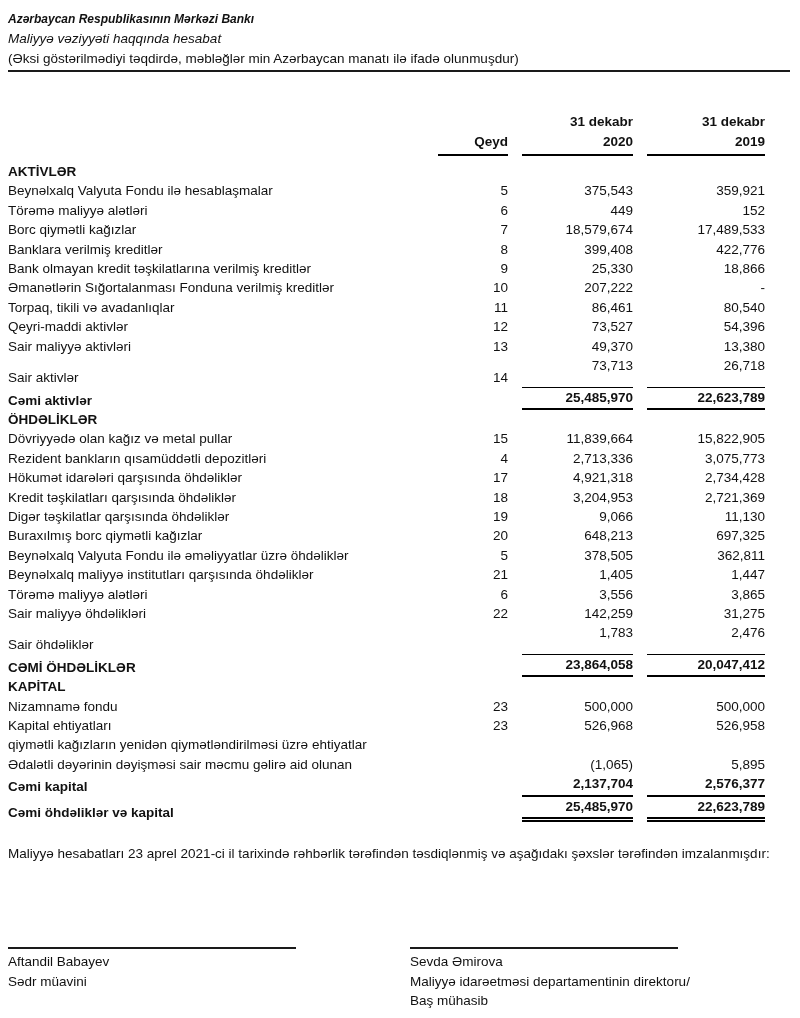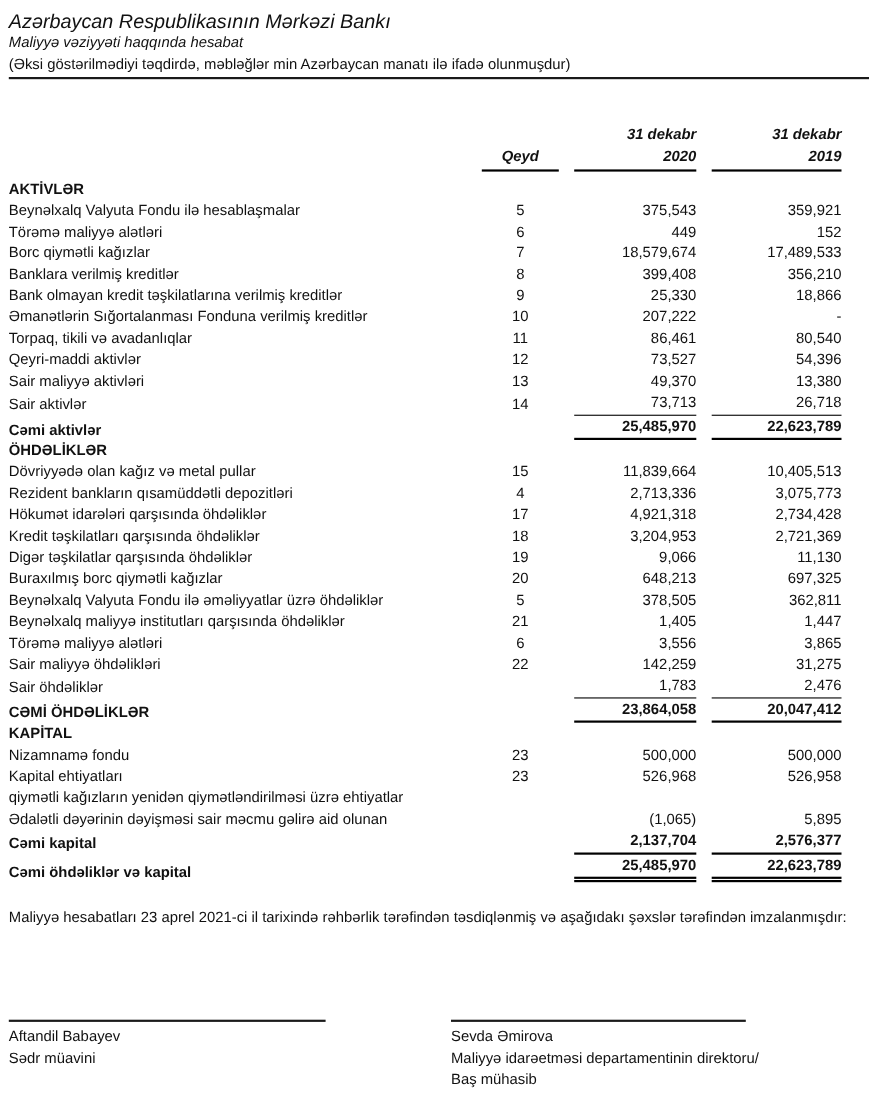--- a/index.html
+++ b/index.html
@@ -10,42 +10,41 @@
     height: 1018px;
     padding: 10px 10px 0 8px;
     font-family: "Liberation Sans", sans-serif;
     font-size: 13.5px;
     line-height: 19.4px;
     color: #111;
     overflow: hidden;
   }
   
   .doc-header { border-bottom: 2px solid #1a1a1a; padding-bottom: 2px; }
-  .bank-name { font-size: 18px; font-weight: normal; font-style: italic; }
+  .bank-name { font-size: 12px; font-weight: bold; font-style: italic; }
   .report-title { font-style: italic; }
   .currency-note { }
   
   .sheet { width: 757px; margin-top: 40px; }
   .trow {
     display: grid;
     grid-template-columns: 1fr 70px 125px 132px;
     align-items: end;
   }
   .cell { min-height: 19.4px; }
-  .cell.note { text-align: center; }
+  .cell.note { text-align: right; }
   .cell.num { text-align: right; margin-left: 14px; }
   .thead .cell { font-weight: bold; }
   .thead .cell.note, .thead .cell.num {
     border-bottom: 2px solid #000;
     padding-bottom: 3px;
-    font-style: italic;
   }
   .thead { margin-bottom: 6px; }
   .section .cell.label { font-weight: bold; }
-  .rule-below .cell.num { border-bottom: 1.5px solid #000; padding-bottom: 1px; }
+  .rule-below .cell.num { border-bottom: 1.5px solid #000; padding-bottom: 11px; }
   .total .cell.label, .total .cell.num { font-weight: bold; }
   .total .cell.num { border-bottom: 2px solid #000; padding-bottom: 1px; text-align: right; }
   .total.dbl .cell.num { border-bottom: 5px double #000; }
   
   .approval {
     margin: 22px 0 0 0;
     width: 782px;
     text-align: justify;
   }
   .signatures { display: flex; margin-top: 84px; }
@@ -112,21 +111,21 @@
           <div class="cell note">7</div>
           <div class="cell num">18,579,674</div>
           <div class="cell num">17,489,533</div>
         </div>
         <div class="trow item">
           <div class="cell label">
             <div>Banklara verilmiş kreditlər</div>
           </div>
           <div class="cell note">8</div>
           <div class="cell num">399,408</div>
-          <div class="cell num">356,210</div>
+          <div class="cell num">422,776</div>
         </div>
         <div class="trow item">
           <div class="cell label">
             <div>Bank olmayan kredit təşkilatlarına verilmiş kreditlər</div>
           </div>
           <div class="cell note">9</div>
           <div class="cell num">25,330</div>
           <div class="cell num">18,866</div>
         </div>
         <div class="trow item">
@@ -184,21 +183,21 @@
           <div class="cell note"></div>
           <div class="cell num"></div>
           <div class="cell num"></div>
         </div>
         <div class="trow item">
           <div class="cell label">
             <div>Dövriyyədə olan kağız və metal pullar</div>
           </div>
           <div class="cell note">15</div>
           <div class="cell num">11,839,664</div>
-          <div class="cell num">10,405,513</div>
+          <div class="cell num">15,822,905</div>
         </div>
         <div class="trow item">
           <div class="cell label">
             <div>Rezident bankların qısamüddətli depozitləri</div>
           </div>
           <div class="cell note">4</div>
           <div class="cell num">2,713,336</div>
           <div class="cell num">3,075,773</div>
         </div>
         <div class="trow item">

